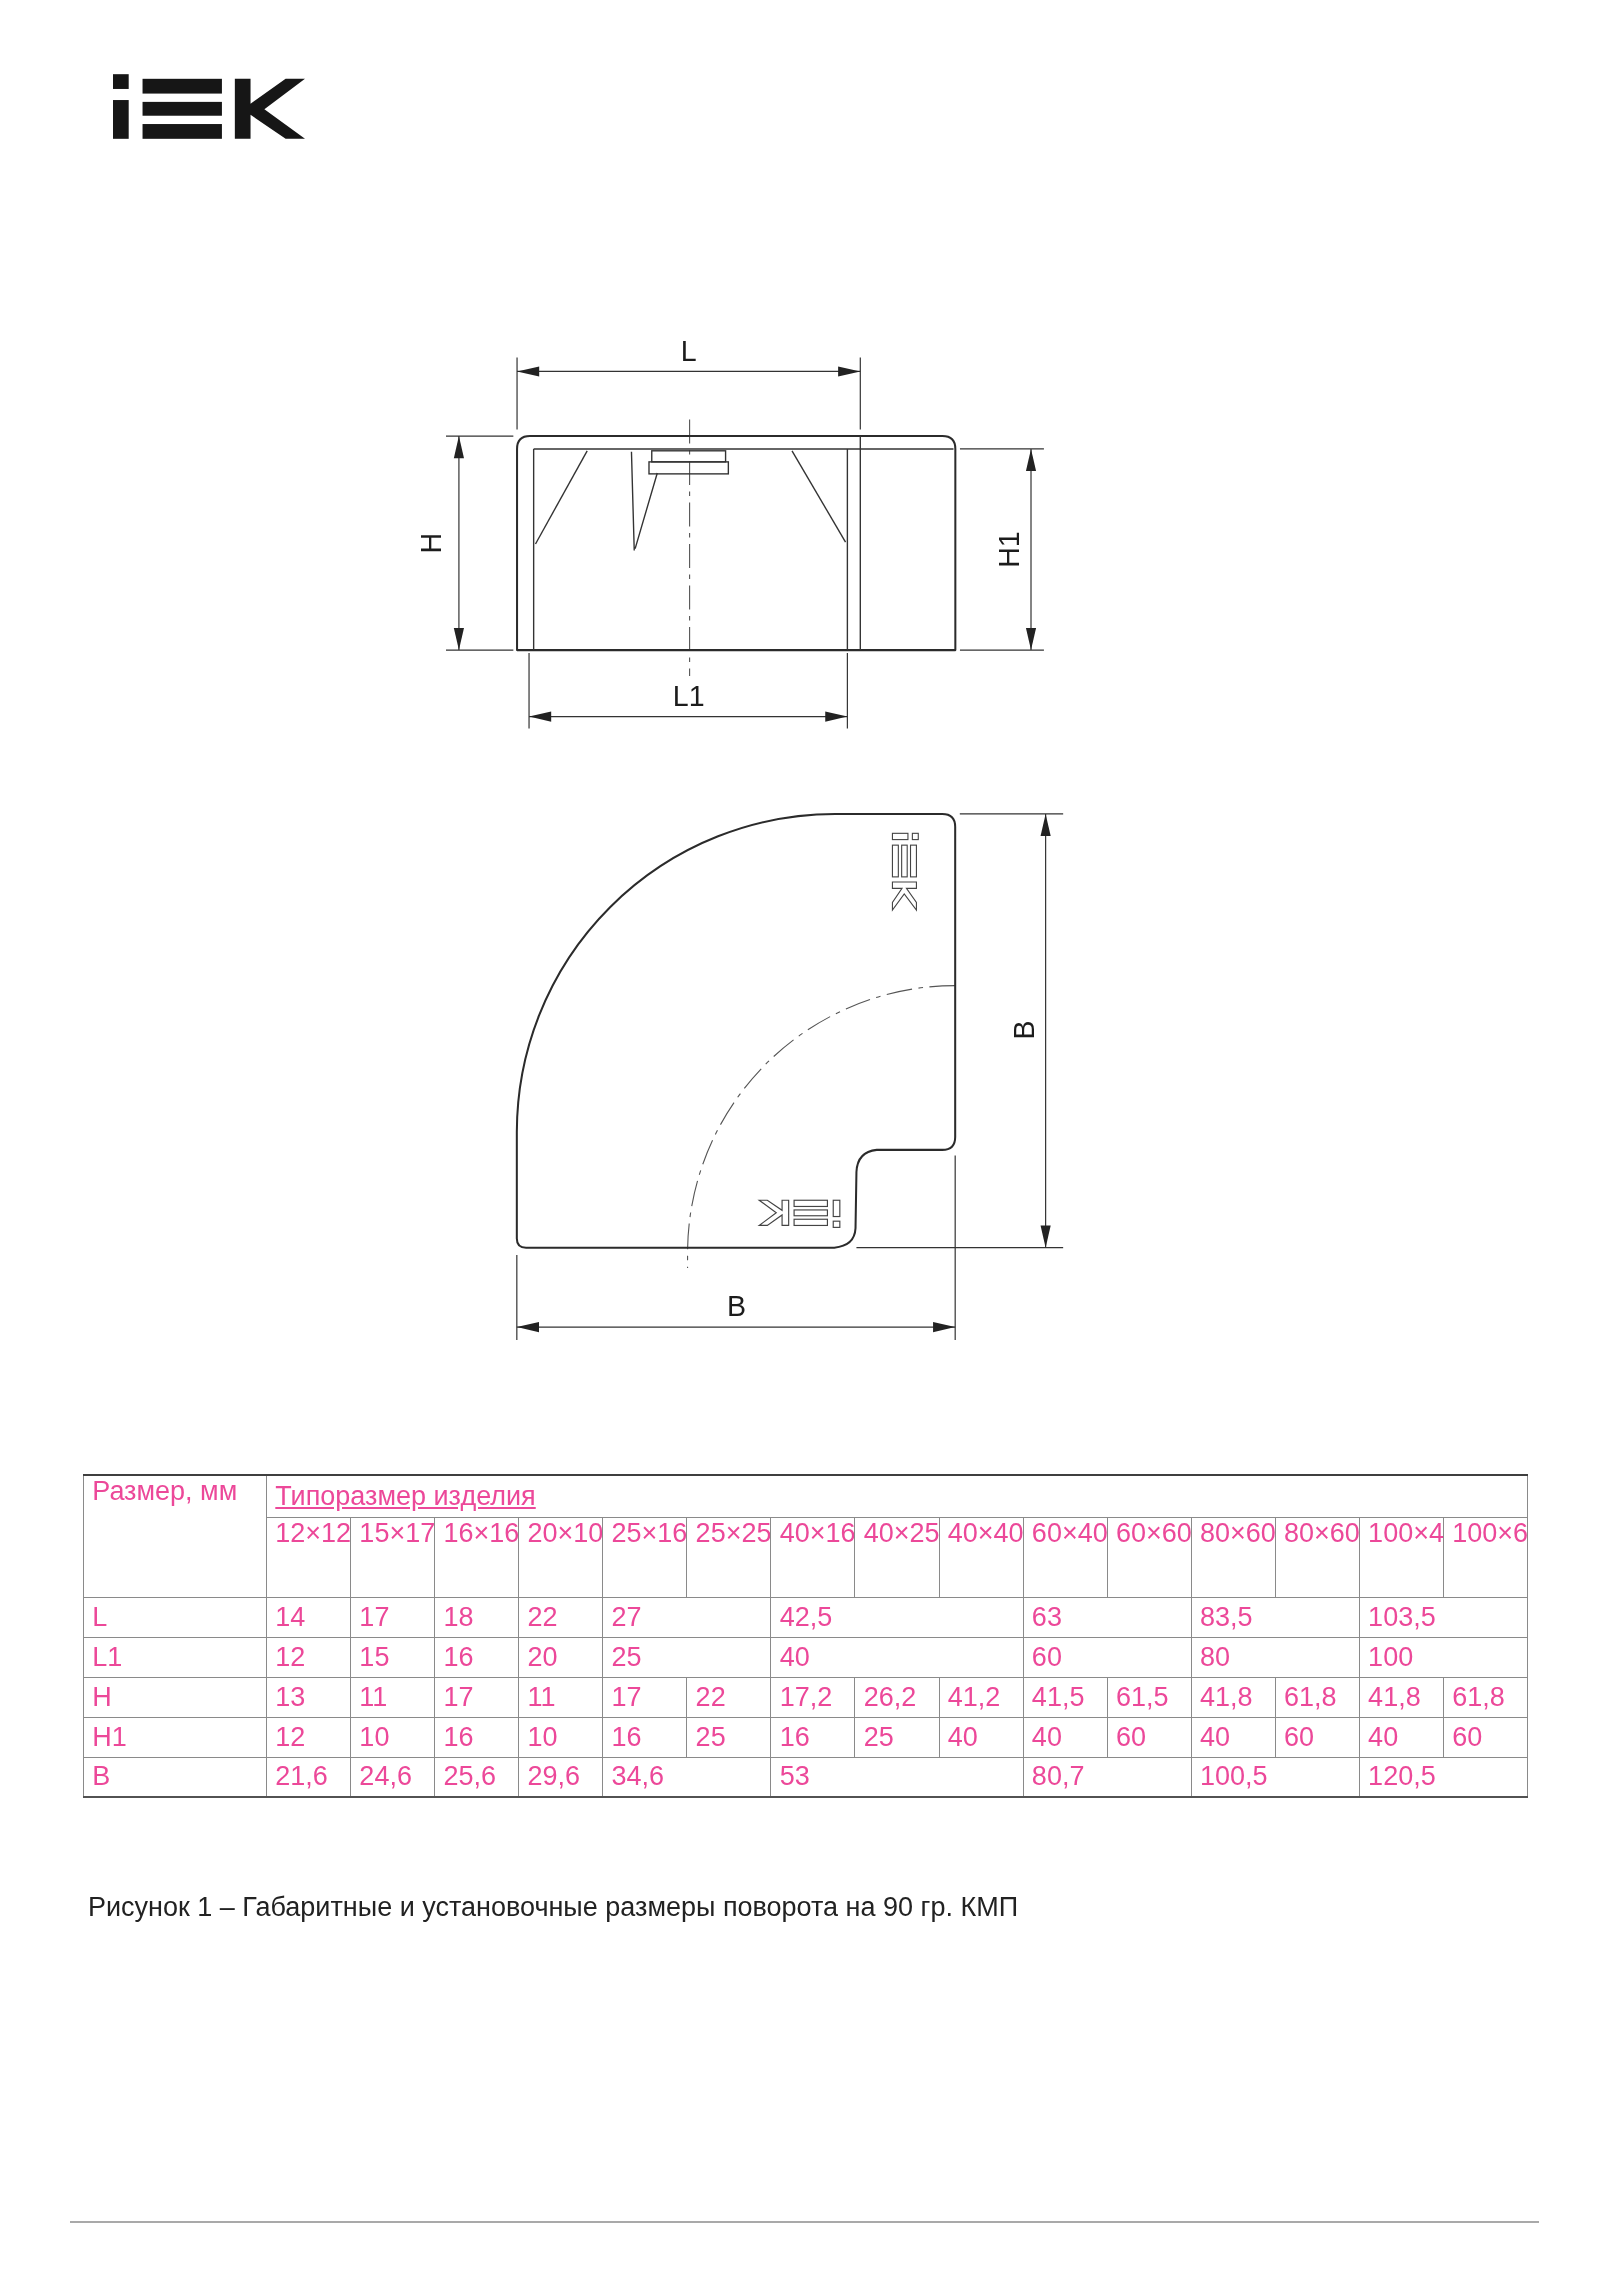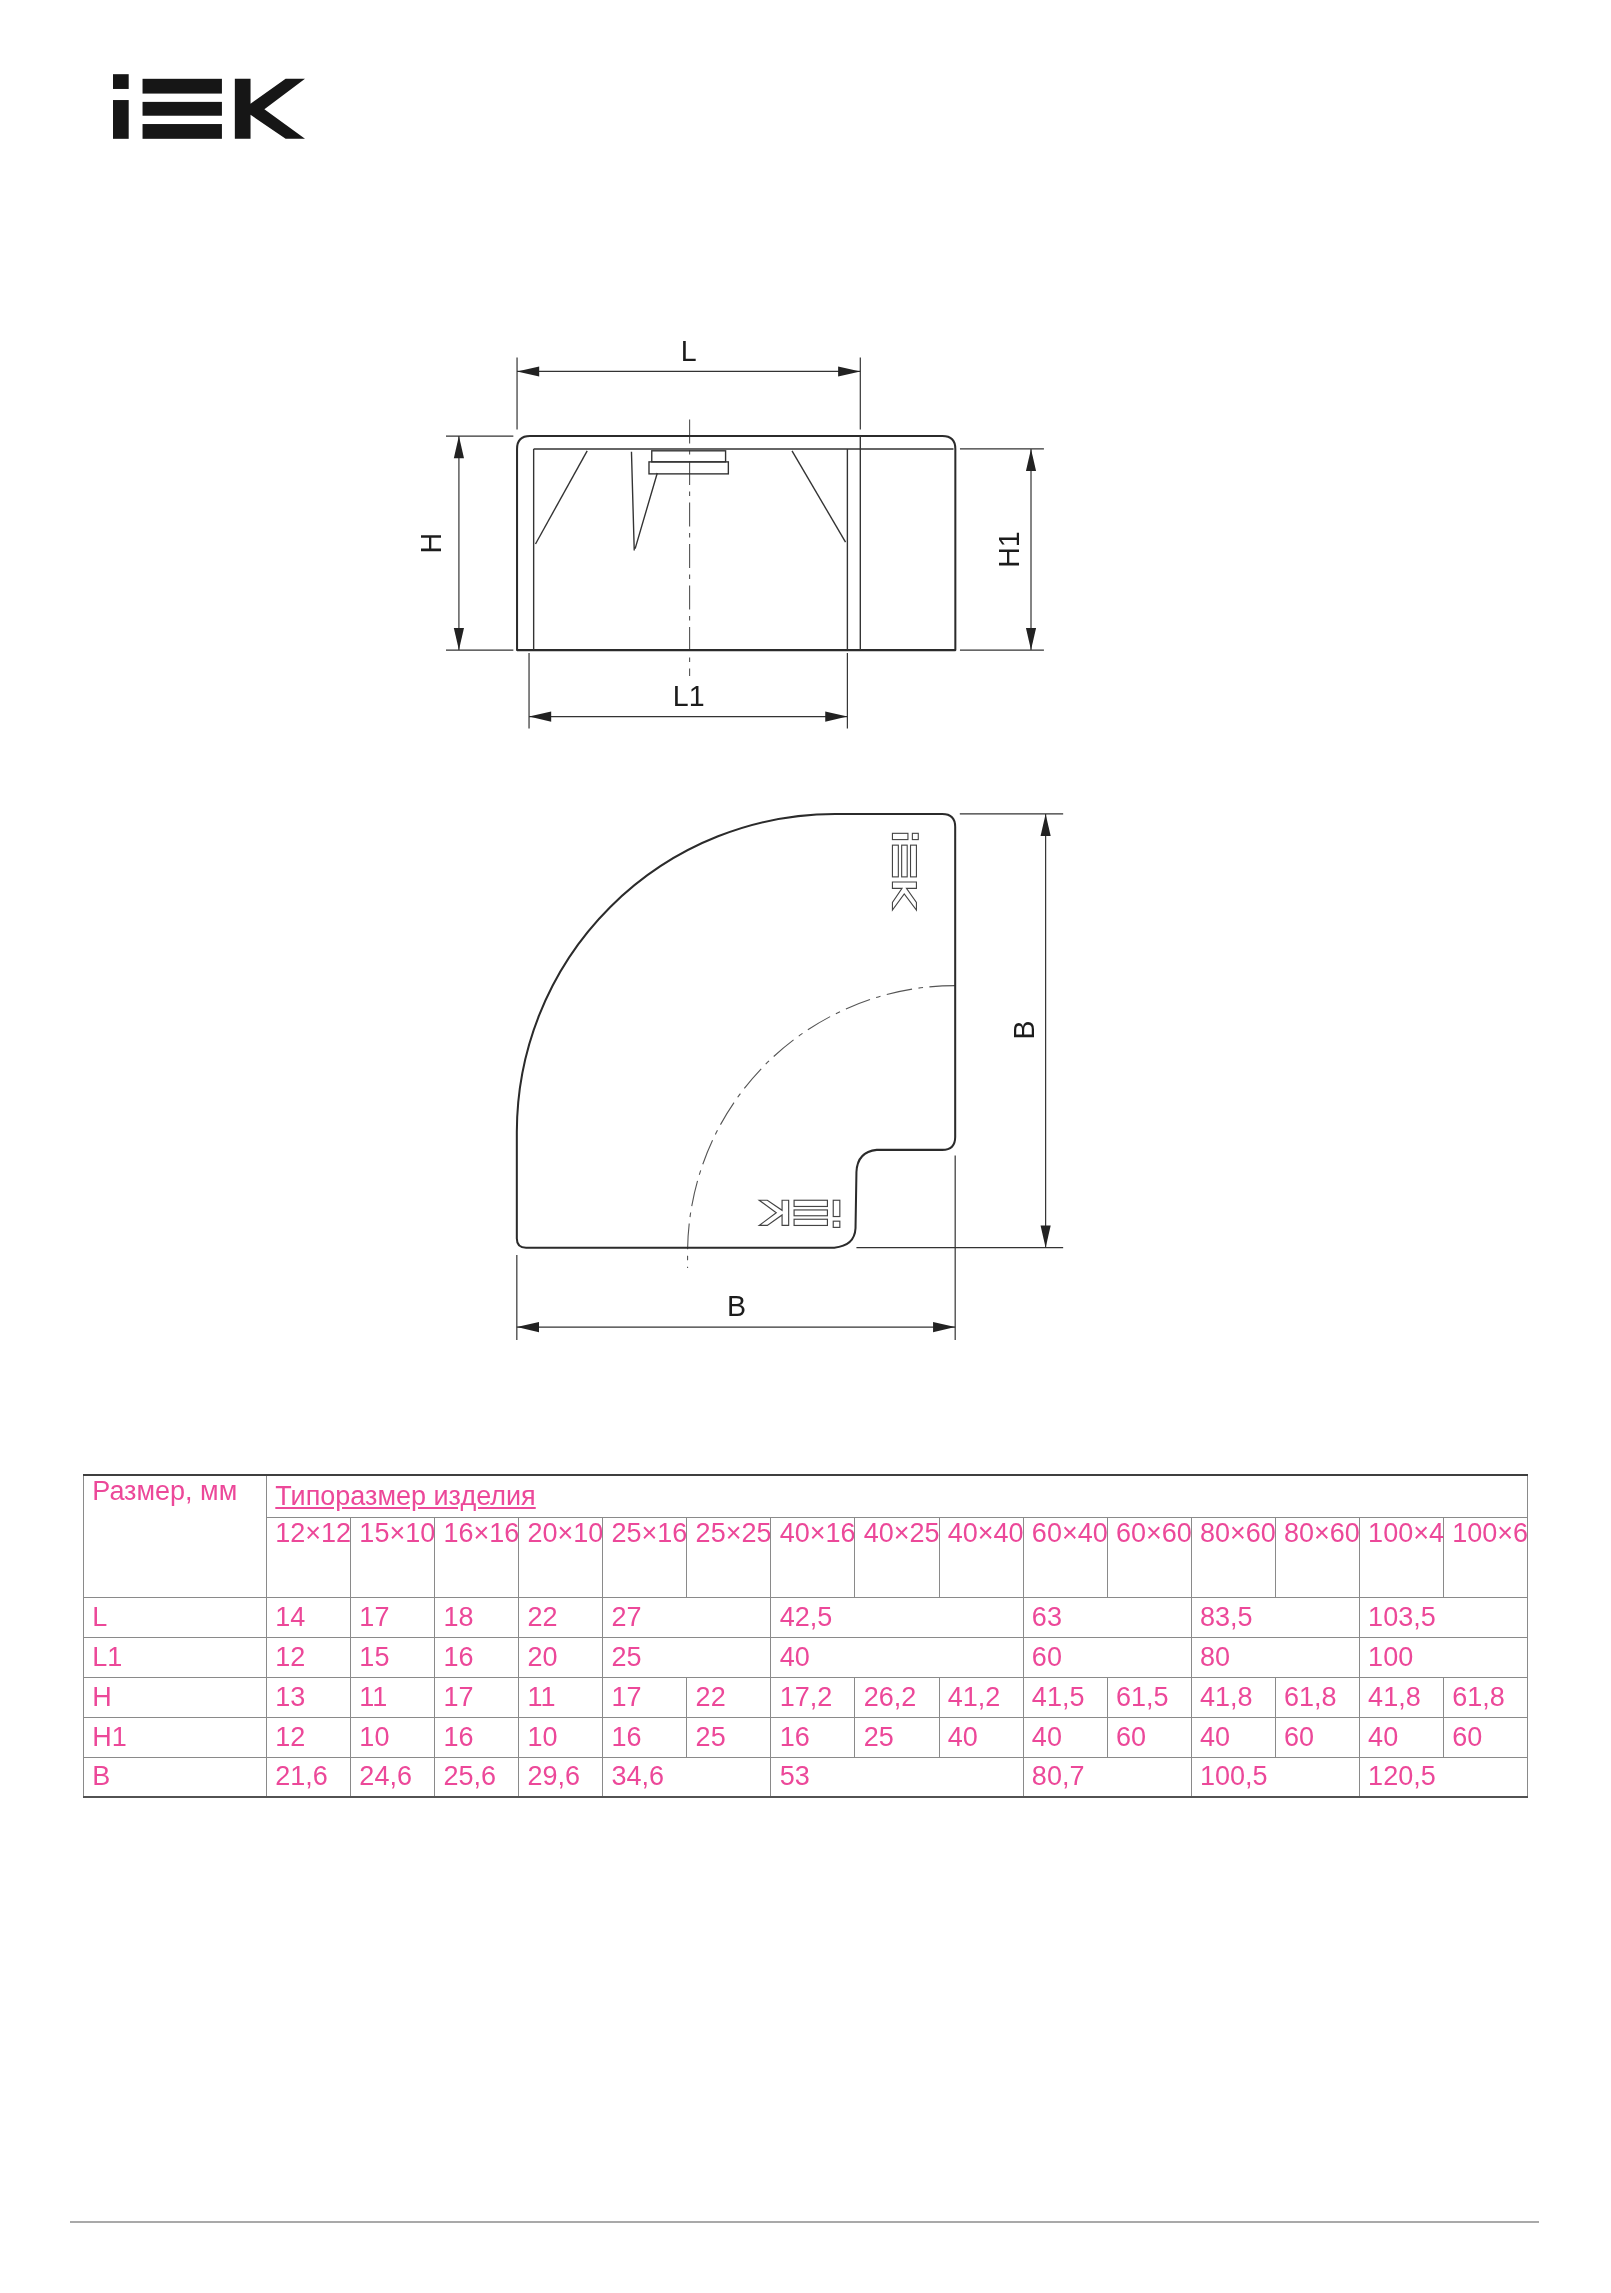--- a/index.html
+++ b/index.html
@@ -169,21 +169,21 @@
         <col>
         <col>
       </colgroup>
     <thead>
         <tr class="hrow1">
           <th rowspan="2" class="corner">Размер, мм</th>
           <th colspan="15" class="group">Типоразмер изделия</th>
         </tr>
         <tr class="hrow2">
           <th class="sizecol">12×12</th>
-          <th class="sizecol">15×10</th>
+          <th class="sizecol">15×17</th>
           <th class="sizecol">16×16</th>
           <th class="sizecol">20×10</th>
           <th class="sizecol">25×16</th>
           <th class="sizecol">25×25</th>
           <th class="sizecol">40×16</th>
           <th class="sizecol">40×25</th>
           <th class="sizecol">40×40</th>
           <th class="sizecol">60×40</th>
           <th class="sizecol">60×60</th>
           <th class="sizecol">80×60</th>
@@ -261,16 +261,17 @@
           <td class="val">29,6</td>
           <td class="val" colspan="2">34,6</td>
           <td class="val" colspan="3">53</td>
           <td class="val" colspan="2">80,7</td>
           <td class="val" colspan="2">100,5</td>
           <td class="val" colspan="2">120,5</td>
         </tr>
       </tbody>
   </table>
 
+  <div class="caption">Рисунок 1 – Габаритные и установочные размеры поворота на 90 гр. КМП</div>
 
   <div class="footer-rule"></div>
 </div>
 
 
 </body></html>

